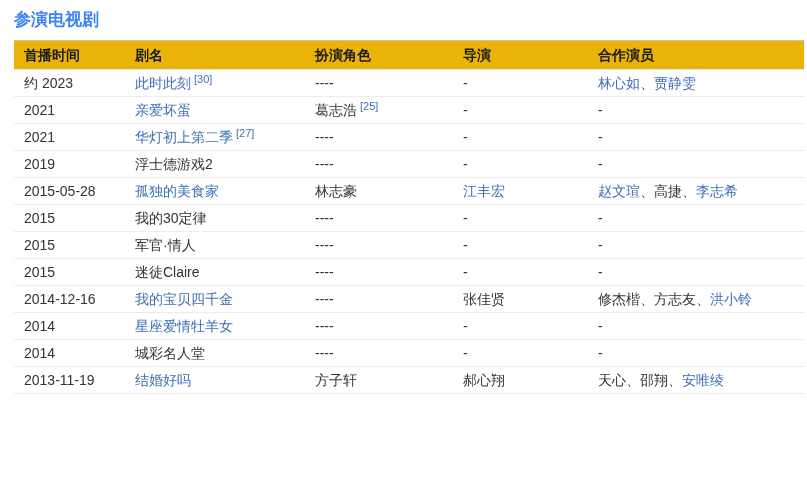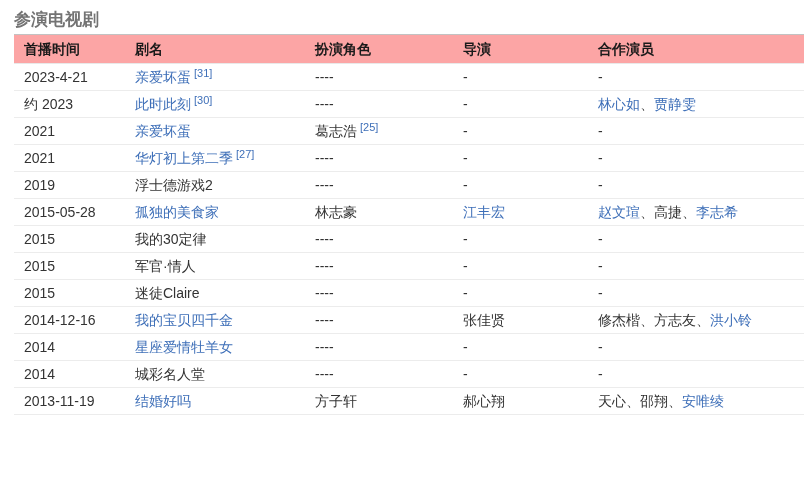--- a/index.html
+++ b/index.html
@@ -8,32 +8,32 @@
     width: 807px; height: 497px;
     overflow: hidden;
     background: #ffffff;
     font-family: "Liberation Sans", "DejaVu Sans", sans-serif;
     color: #333333;
   }
   .page { padding: 8px 3px 0 14px; }
   .section-title {
     font-size: 17px;
     font-weight: 700;
-    color: #737373;
-    margin: 0 0 3px 0;
+    color: #3b82f6;
+    margin: 0 0 9px 0;
     line-height: 23px;
   }
   table.filmography {
     width: 100%;
     border-collapse: collapse;
     table-layout: fixed;
     font-size: 14px;
   }
   thead th {
-    background: #fca5a5;
+    background: #eab308;
     border-top: 1px solid #c2c2c2;
     border-bottom: 1px solid #e9e9e9;
     text-align: left;
     font-weight: 700;
     color: #1a1a1a;
     padding: 4px 10px;
     line-height: 20px;
     white-space: nowrap;
   }
   tbody td {
@@ -72,27 +72,20 @@
     <thead>
       <tr>
           <th>首播时间</th>
           <th>剧名</th>
           <th>扮演角色</th>
           <th>导演</th>
           <th>合作演员</th>
         </tr>
     </thead>
     <tbody>
-        <tr>
-          <td><span>2023-4-21</span></td>
-          <td><span class="link">亲爱坏蛋</span><sup class="ref">[31]</sup></td>
-          <td><span>----</span></td>
-          <td><span>-</span></td>
-          <td><span>-</span></td>
-        </tr>
         <tr>
           <td><span>约 2023</span></td>
           <td><span class="link">此时此刻</span><sup class="ref">[30]</sup></td>
           <td><span>----</span></td>
           <td><span>-</span></td>
           <td><span class="link">林心如</span><span>、</span><span class="link">贾静雯</span></td>
         </tr>
         <tr>
           <td><span>2021</span></td>
           <td><span class="link">亲爱坏蛋</span></td>

